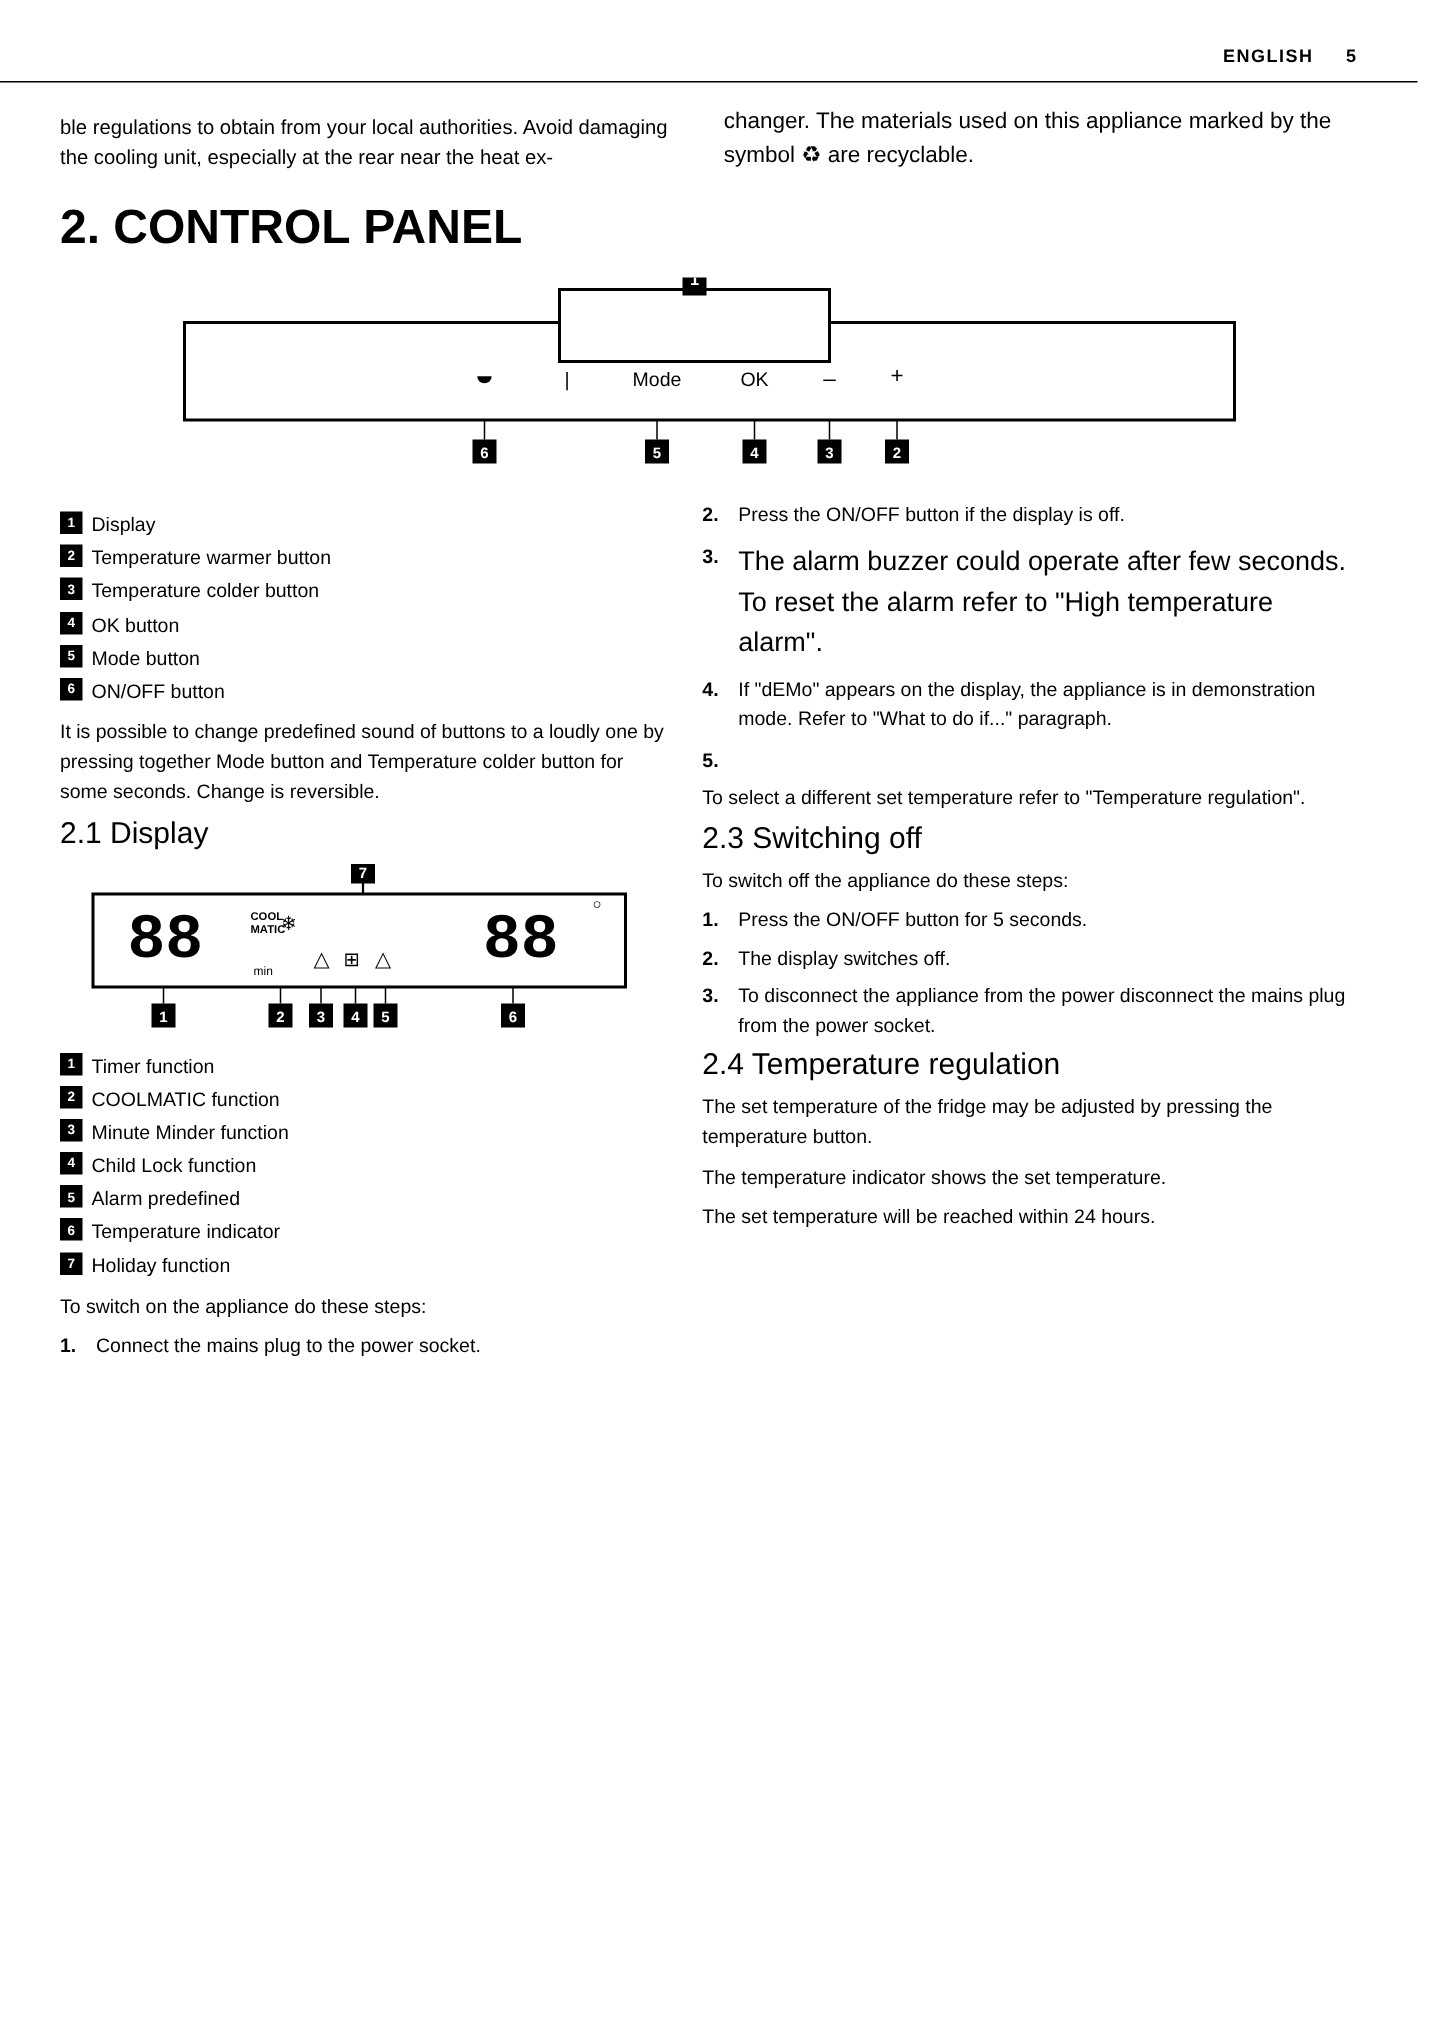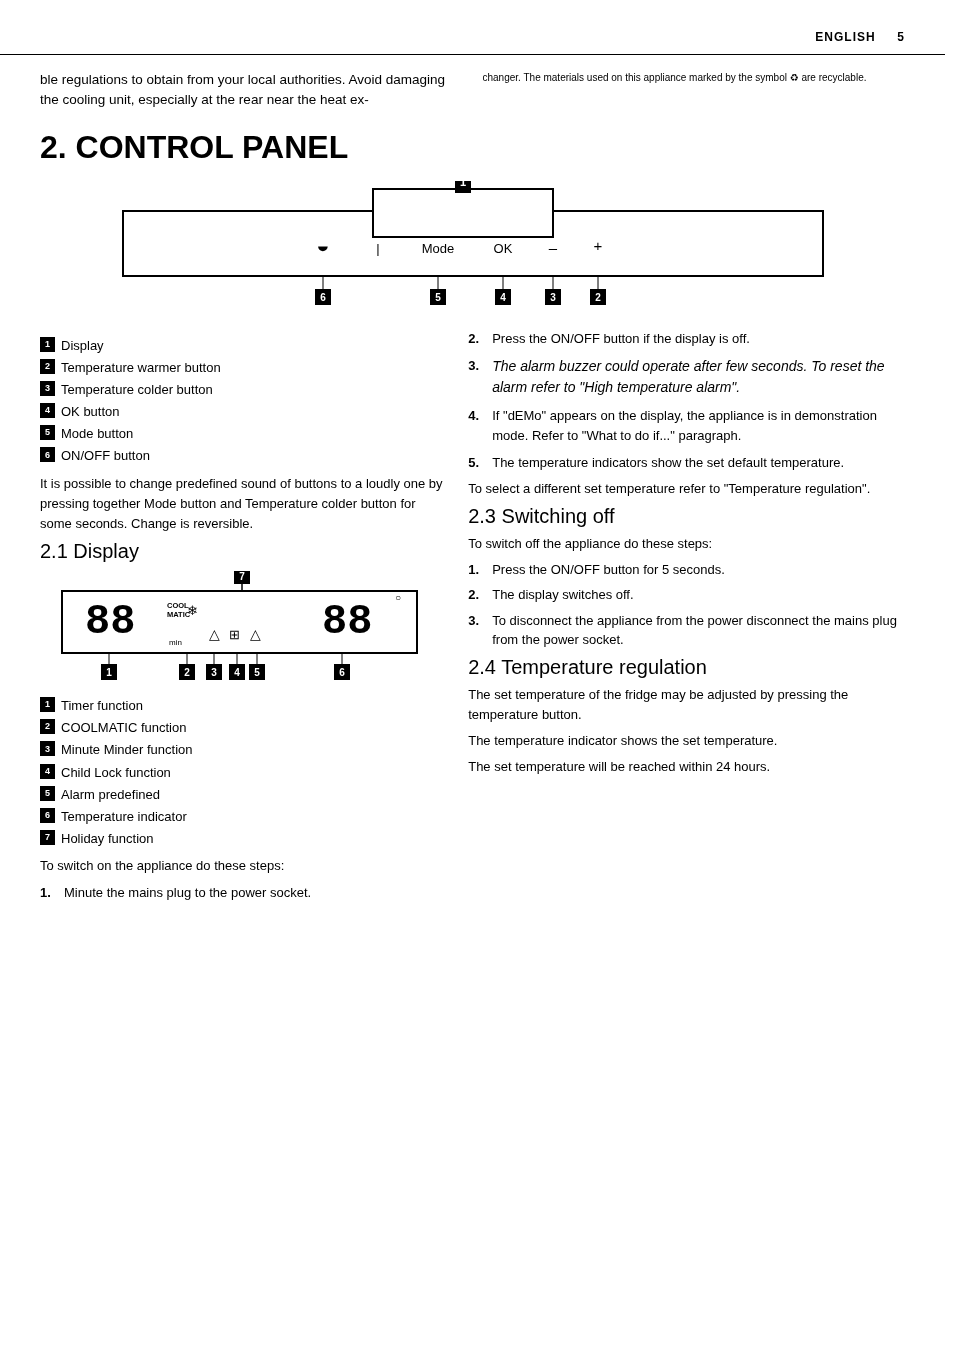--- a/index.html
+++ b/index.html
@@ -33,30 +33,31 @@
       font-size: 12px;
       font-weight: bold;
       letter-spacing: 1px;
     }
 
     
     .intro-section {
       display: flex;
       padding: 15px 40px 0 40px;
       gap: 0;
+      align-items: flex-end;
     }
     .intro-left {
       width: 50%;
       font-size: 13.5px;
       line-height: 1.5;
       padding-right: 20px;
     }
     .intro-right {
       width: 50%;
-      font-size: 10px;
+      font-size: 15px;
       line-height: 1.5;
       padding-left: 10px;
     }
 
     
     .section-title {
       font-size: 32px;
       font-weight: bold;
       padding: 18px 56px 10px 40px;
     }
@@ -321,47 +322,46 @@
         <li>
           <span class="callout-num">7</span>
           <span>Holiday function</span>
         </li>
       </ul>
 
       <p class="body-text">To switch on the appliance do these steps:</p>
       <ol class="steps-list">
         <li>
           <span class="step-num">1.</span>
-          <span>Minute the mains plug to the power socket.</span>
+          <span>Connect the mains plug to the power socket.</span>
         </li>
       </ol>
     </div>
 
     <div class="col-right">
 
       <ol class="steps-list" style="margin-top:0;">
         <li style="margin-bottom:8px;">
           <span class="step-num">2.</span>
           <span>Press the ON/OFF button if the display is off.</span>
         </li>
         <li style="margin-bottom:8px;">
           <span class="step-num">3.</span>
           <div>
-            <p style="font-size:14px; line-height:1.5;font-style:italic;">The alarm buzzer could operate after few seconds.
+            <p style="font-size:18px; line-height:1.5;">The alarm buzzer could operate after few seconds.
 
 To reset the alarm refer to "High temperature alarm".</p>
           </div>
         </li>
         <li style="margin-bottom:8px;">
           <span class="step-num">4.</span>
           <span>If "dEMo" appears on the display, the appliance is in demonstration mode. Refer to "What to do if..." paragraph.</span>
         </li>
         <li style="margin-bottom:6px;">
           <span class="step-num">5.</span>
-          <span>The temperature indicators show the set default temperature.</span>
         </li>
       </ol>
       <p class="body-text">To select a different set temperature refer to "Temperature regulation".</p>
 
       <div class="subsection-title">2.3 Switching off</div>
       <p class="body-text">To switch off the appliance do these steps:</p>
       <ol class="steps-list">
         <li style="margin-bottom:6px;">
           <span class="step-num">1.</span>
           <span>Press the ON/OFF button for 5 seconds.</span>

